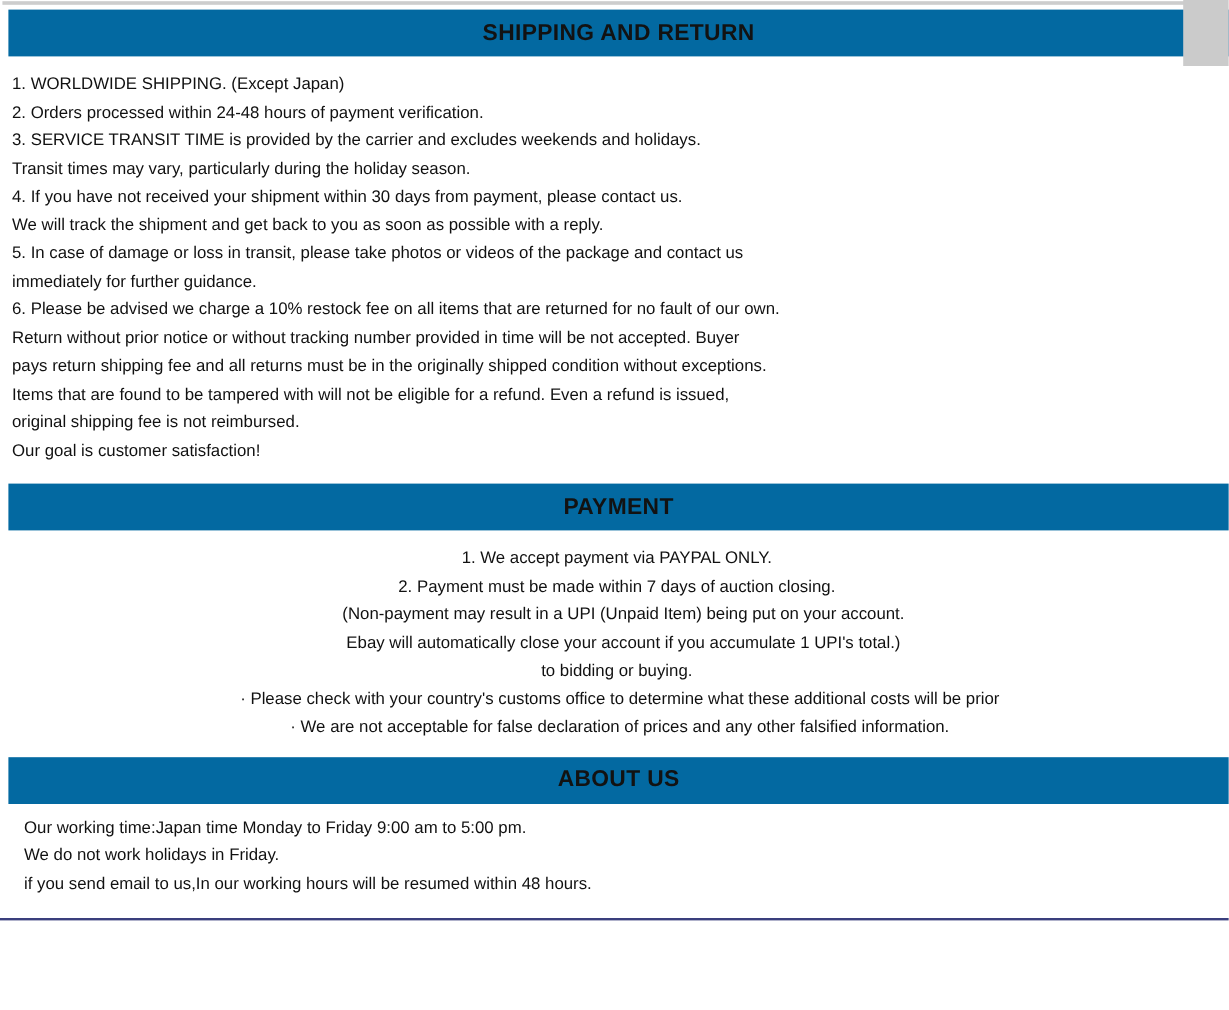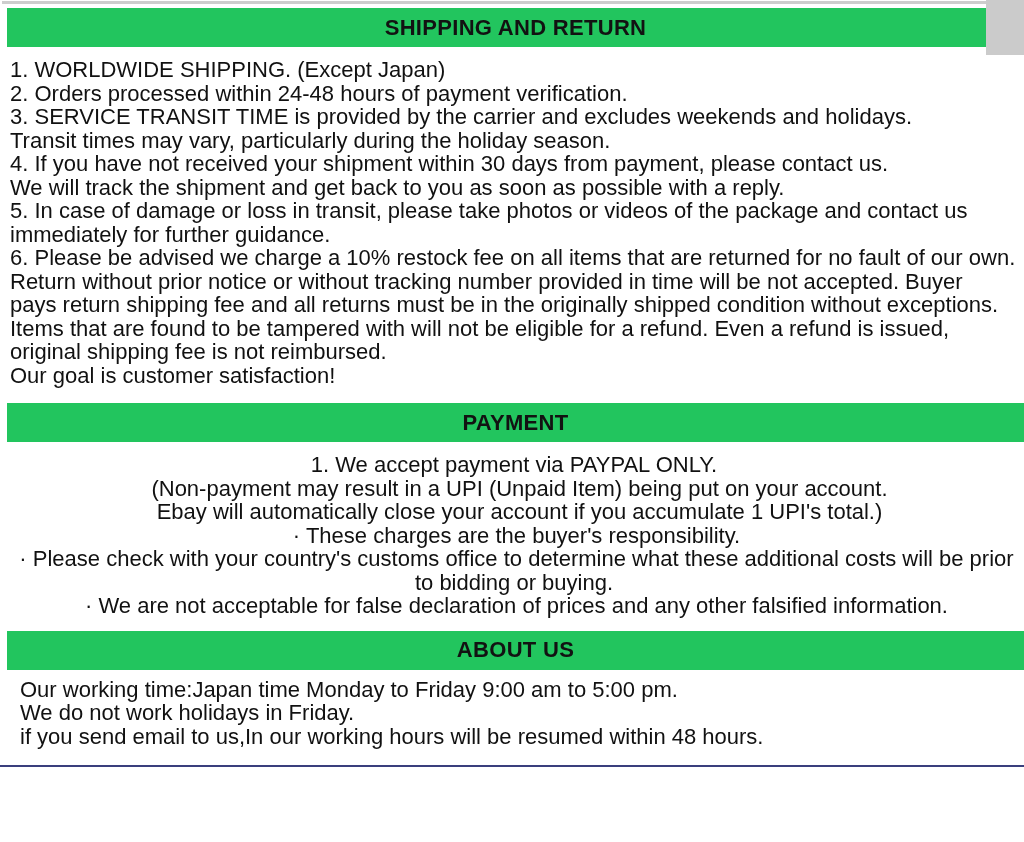--- a/index.html
+++ b/index.html
@@ -27,36 +27,36 @@
     position: absolute;
     top: 0;
     right: 0;
     width: 38px;
     height: 55px;
     background: #cbcbcb;
   }
   .section-bar {
     margin-left: 7px;
     height: 39px;
-    background: #22c55e;
+    background: #0369a1;
     display: flex;
     align-items: center;
     justify-content: center;
-    font-size: 22px;
+    font-size: 19px;
     font-weight: bold;
     letter-spacing: 0.3px;
     color: #121212;
   }
   .bar-1 { margin-top: 8px; }
   .bar-2 { margin-top: 16px; }
   .bar-3 { margin-top: 13px; }
   .text-block {
     padding-left: 10px;
     padding-right: 6px;
-    font-size: 22px;
+    font-size: 14px;
     line-height: 23.5px;
   }
   .tb-1 { margin-top: 11px; }
   .tb-2 { margin-top: 11px; text-align: center; }
   .tb-3 { margin-top: 8px; padding-left: 20px; }
   .line { min-height: 23.5px; }
   .line.ind { padding-left: 11px; }
   .line.bul { padding-left: 5px; }
   .bottom-divider {
     margin-top: 17px;
@@ -89,25 +89,25 @@
   <div class="line">Items that are found to be tampered with will not be eligible for a refund. Even a refund is issued,</div>
   <div class="line">original shipping fee is not reimbursed.</div>
   <div class="line">Our goal is customer satisfaction!</div>
 </div>
 
 <div class="section-bar bar-2">
   <span>PAYMENT</span>
 </div>
 <div class="text-block tb-2">
   <div class="line">1. We accept payment via PAYPAL ONLY.</div>
+  <div class="line">2. Payment must be made within 7 days of auction closing.</div>
   <div class="line ind">(Non-payment may result in a UPI (Unpaid Item) being put on your account.</div>
   <div class="line ind">Ebay will automatically close your account if you accumulate 1 UPI's total.)</div>
-  <div class="line bul">· These charges are the buyer's responsibility.</div>
+  <div class="line">to bidding or buying.</div>
   <div class="line bul">· Please check with your country's customs office to determine what these additional costs will be prior</div>
-  <div class="line">to bidding or buying.</div>
   <div class="line bul">· We are not acceptable for false declaration of prices and any other falsified information.</div>
 </div>
 
 <div class="section-bar bar-3">
   <span>ABOUT US</span>
 </div>
 <div class="text-block tb-3">
   <div class="line">Our working time:Japan time Monday to Friday 9:00 am to 5:00 pm.</div>
   <div class="line">We do not work holidays in Friday.</div>
   <div class="line">if you send email to us,In our working hours will be resumed within 48 hours.</div>

